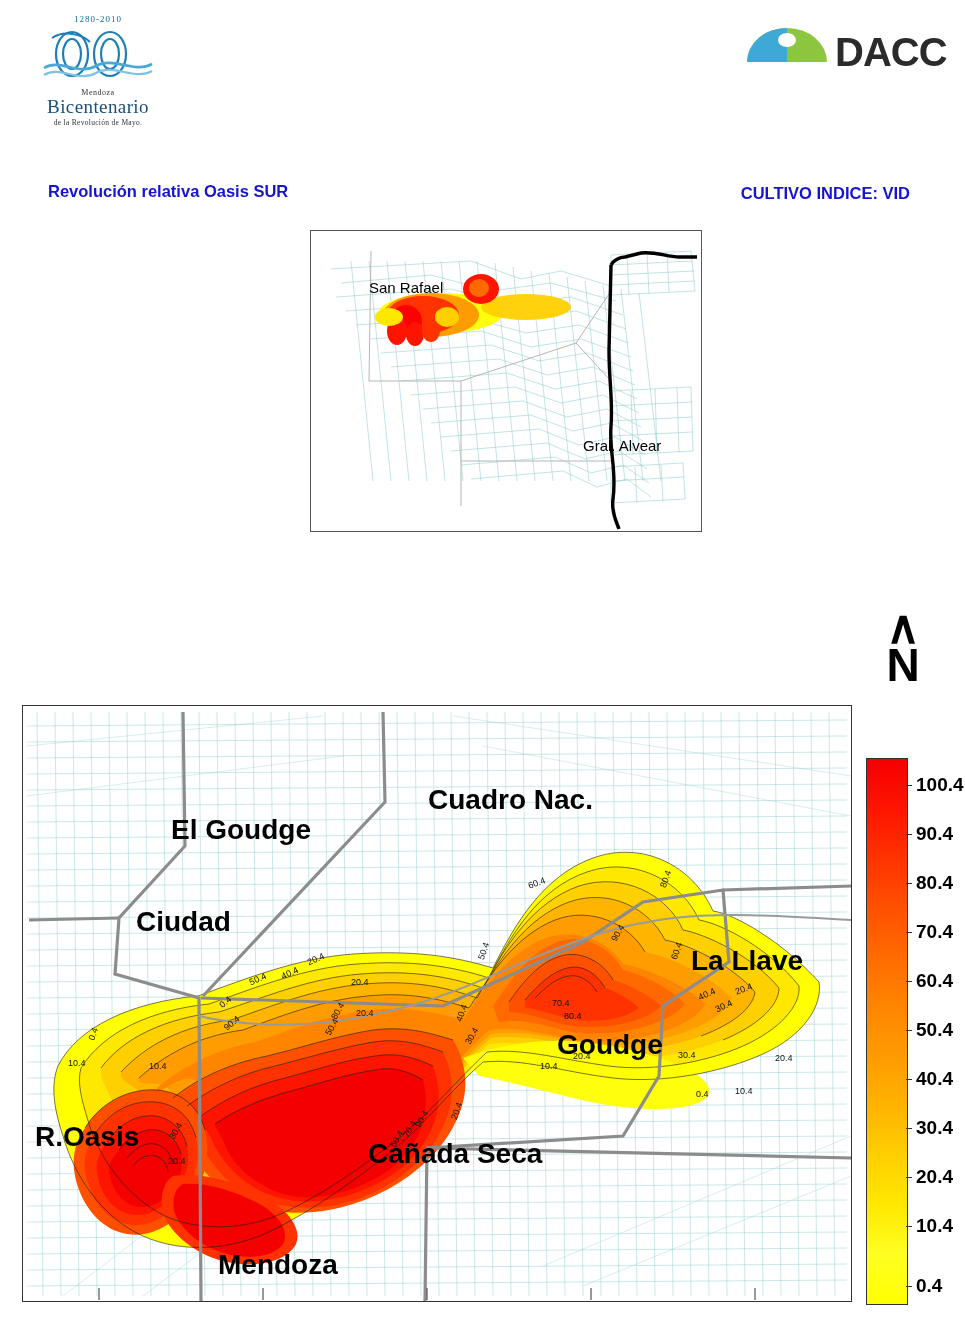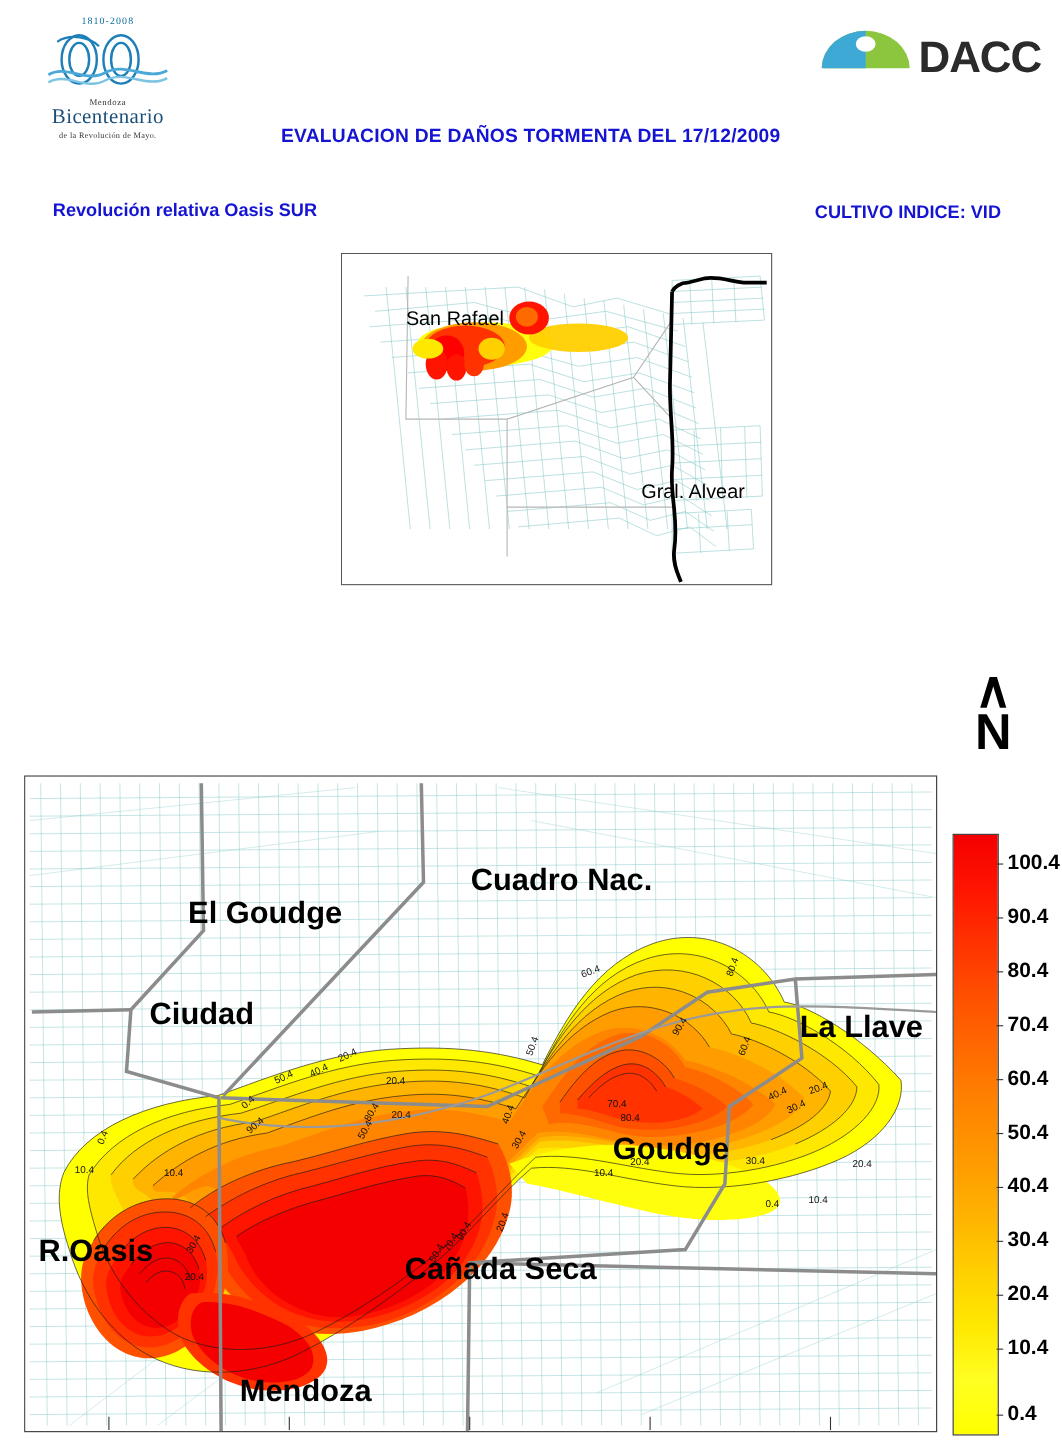--- a/index.html
+++ b/index.html
@@ -23,21 +23,21 @@
              font-family:"Liberation Sans",sans-serif;letter-spacing:-1px;}
 
   
   #main-title{left:0;top:112px;width:965px;text-align:center;color:#1414d2;
     font-size:17.5px;font-weight:bold;line-height:23px;letter-spacing:.2px;}
   #subtitle-left{left:48px;top:182px;color:#1414d2;font-size:16.5px;font-weight:bold;}
   #subtitle-right{right:55px;top:184px;color:#1414d2;font-size:16.5px;font-weight:bold;}
 
   
   #locator-map{left:310px;top:230px;width:390px;height:300px;border:1px solid #555;background:#fff;overflow:hidden;}
-  .loc-label{position:absolute;font-size:18px;color:#000;font-family:"Liberation Sans",sans-serif;}
+  .loc-label{position:absolute;font-size:15px;color:#000;font-family:"Liberation Sans",sans-serif;}
 
   
   #main-map{left:22px;top:705px;width:828px;height:595px;border:1px solid #333;background:#fff;overflow:hidden;}
   .town{position:absolute;font-size:28px;font-weight:bold;color:#000;white-space:nowrap;
         font-family:"Liberation Sans",sans-serif;}
   .contour-lab{position:absolute;font-size:9px;color:#111;font-family:"Liberation Sans",sans-serif;}
 
   
   #north-arrow{left:868px;top:612px;width:70px;text-align:center;color:#000;}
   #north-chevron{font-size:46px;line-height:30px;font-weight:bold;font-family:"Liberation Sans",sans-serif;}
@@ -49,21 +49,21 @@
     background:linear-gradient(to top,#ffff00 0%,#ffff22 9%,#ffe800 18%,#ffd000 27%,#ffb400 36%,
     #ff9c00 45%,#ff8400 55%,#ff6a00 64%,#ff5000 73%,#ff3200 82%,#ff1400 91%,#f40000 100%);}
   .legend-tick{position:absolute;left:40px;width:6px;height:1px;background:#333;}
   .legend-label{position:absolute;left:50px;font-size:19px;font-weight:bold;color:#000;
     transform:translateY(-11px);font-family:"Liberation Sans",sans-serif;text-align:center;}
 </style>
 </head>
 <body>
 
 <div class="abs" id="bicentenario-logo">
-  <div id="bicent-year">1810-2008</div>
+  <div id="bicent-year">1280-2010</div>
   <div id="bicent-mark">
     <svg width="120" height="62" viewBox="0 0 120 62" xmlns="http://www.w3.org/2000/svg">
       <g fill="none" stroke="#1c7fb8" stroke-width="2.2">
         <ellipse cx="34" cy="30" rx="16" ry="22"></ellipse>
         <ellipse cx="34" cy="30" rx="9" ry="15"></ellipse>
         <ellipse cx="72" cy="30" rx="16" ry="22"></ellipse>
         <ellipse cx="72" cy="30" rx="9" ry="15"></ellipse>
         <path d="M6 44 C22 34, 40 52, 58 42 C76 32, 96 50, 114 40" stroke="#4aa8d8" stroke-width="2.6"></path>
         <path d="M6 51 C22 41, 40 59, 58 49 C76 39, 96 57, 114 47" stroke="#7cc3e4" stroke-width="2.2"></path>
       </g>
@@ -81,21 +81,20 @@
       <path d="M4 40 A40 34 0 0 1 84 40 Z" fill="#8cc63f"></path>
       <path d="M4 40 A40 34 0 0 1 44 6 L44 40 Z" fill="#3fa9d6"></path>
       <ellipse cx="44" cy="18" rx="9" ry="7" fill="#ffffff"></ellipse>
       <path d="M4 44 Q44 62 84 44 L84 40 Q44 56 4 40 Z" fill="#ffffff"></path>
     </svg>
   </div>
   <div id="dacc-text">DACC</div>
 </div>
 
 <div class="abs" id="main-title">
-  <div>EVALUACION DE DAÑOS TORMENTA DEL 17/12/2009</div>
 </div>
 <div class="abs" id="subtitle-left">Revolución relativa Oasis SUR</div>
 <div class="abs" id="subtitle-right">CULTIVO INDICE: VID</div>
 
 <div class="abs" id="locator-map">
   <svg width="390" height="300" viewBox="0 0 390 300" xmlns="http://www.w3.org/2000/svg">
     <defs>
       <radialGradient id="dmg1" cx="50%" cy="50%" r="50%">
         <stop offset="0%" stop-color="#ff0000"></stop>
         <stop offset="45%" stop-color="#ff6a00"></stop>
@@ -493,21 +492,21 @@
   <div class="contour-lab" style="left:144px;top:420px;transform:rotate(-60deg);">30.4</div>
   <div class="contour-lab" style="left:390px;top:408px;transform:rotate(-60deg);">90.4</div>
   <div class="contour-lab" style="left:378px;top:418px;transform:rotate(-60deg);">70.4</div>
   <div class="contour-lab" style="left:365px;top:428px;transform:rotate(-60deg);">50.4</div>
   <div class="contour-lab" style="left:145px;top:450px;">20.4</div>
 
   
   <div class="town" style="left:148px;top:108px;">El Goudge</div>
   <div class="town" style="left:405px;top:78px;">Cuadro Nac.</div>
   <div class="town" style="left:113px;top:200px;">Ciudad</div>
-  <div class="town" style="left:668px;top:212px;margin-left:36px;">La Llave</div>
+  <div class="town" style="left:668px;top:239px;">La Llave</div>
   <div class="town" style="left:534px;top:323px;text-align:center;">Goudge</div>
   <div class="town" style="left:12px;top:415px;">R.Oasis</div>
   <div class="town" style="left:333px;top:432px;margin-left:12px;">Cañada Seca</div>
   <div class="town" style="left:195px;top:543px;">Mendoza</div>
 </div>
 
 <div class="abs" id="legend">
   <div id="legend-bar"></div>
   <div class="legend-tick" style="top:27px;"></div>
   <div class="legend-label" style="top:27px;">100.4</div>

